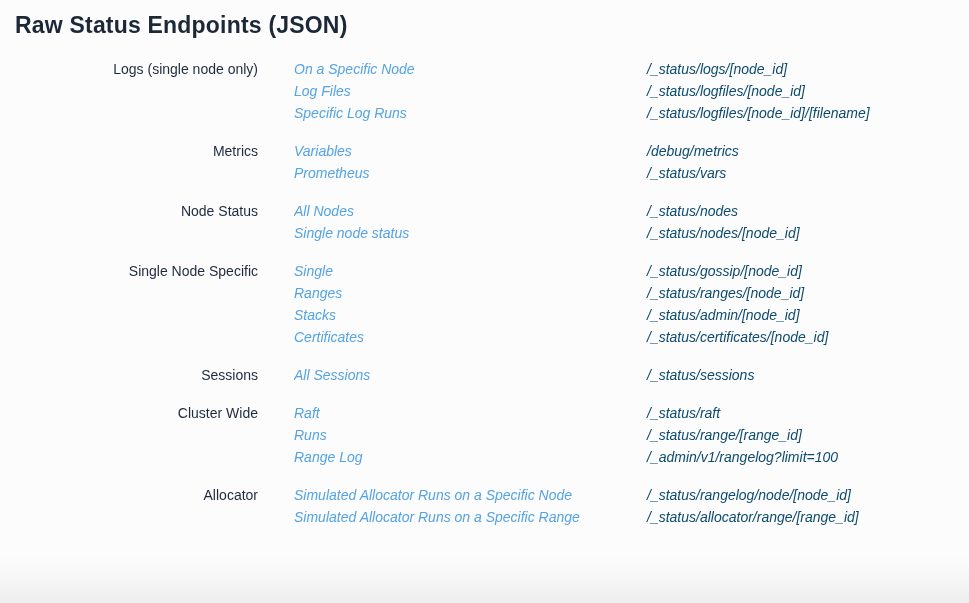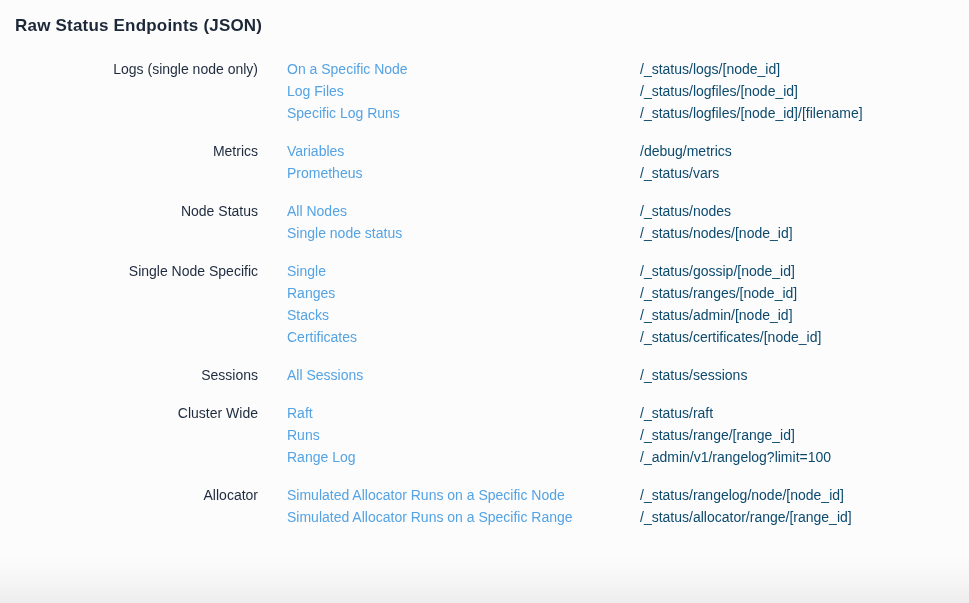--- a/index.html
+++ b/index.html
@@ -13,43 +13,45 @@
     font-family: "Liberation Sans", sans-serif;
     overflow: hidden;
     position: relative;
   }
   .page {
     padding: 14px 15px 0 15px;
     position: relative;
     z-index: 1;
   }
   .page-title {
-    font-size: 17px;
+    font-size: 23px;
     line-height: 23px;
     font-weight: 600;
     letter-spacing: 0.2px;
     color: #1c2737;
     margin: 0 0 21px 0;
   }
   .group {
     display: flex;
     align-items: flex-start;
     margin-bottom: 16px;
+    gap: 7px;
   }
   .category {
     width: 243px;
     flex: 0 0 243px;
     text-align: right;
     font-size: 14px;
     line-height: 22px;
     color: #1e2b3e;
   }
   .entries {
     display: flex;
     flex-direction: column;
+    font-style: italic;
   }
   .entry {
     display: flex;
     font-size: 14px;
     line-height: 22px;
   }
   .link {
     display: block;
     width: 353px;
     flex: 0 0 353px;

